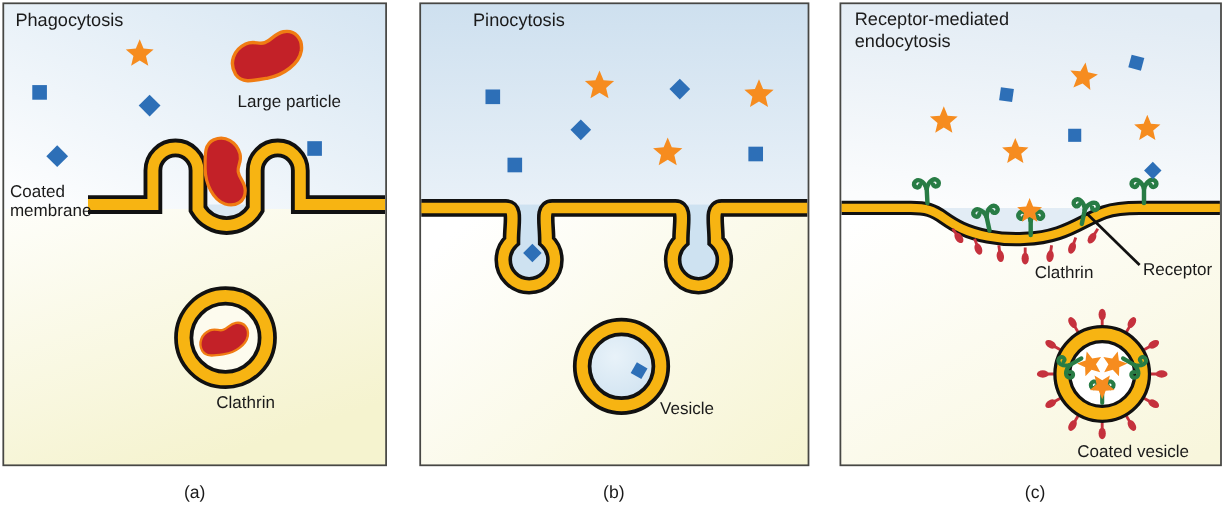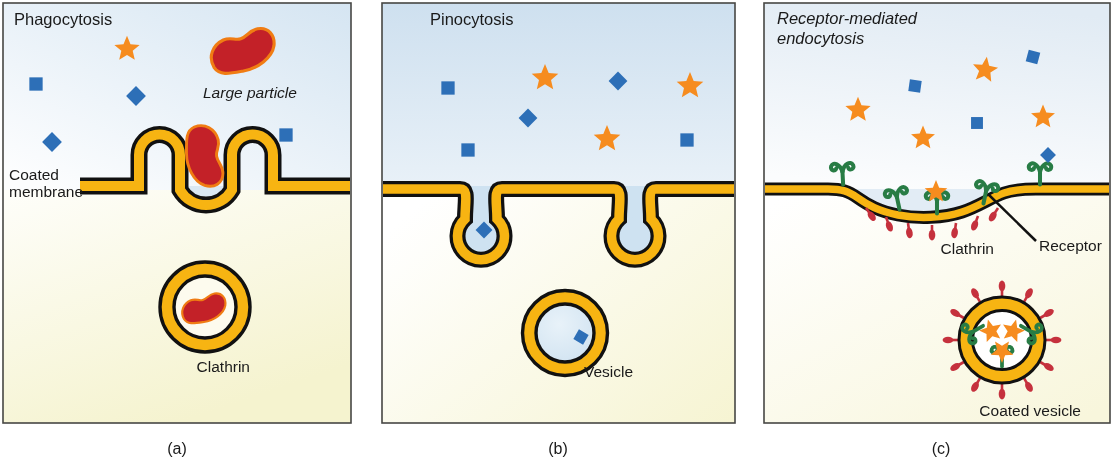--- a/index.html
+++ b/index.html
@@ -204,28 +204,28 @@
         <use href="#star" transform="translate(991,331) rotate(-15) scale(0.85)" fill="#F68C1F"></use>
         <use href="#star" transform="translate(1013,331) rotate(15) scale(0.85)" fill="#F68C1F"></use>
         <use href="#star" transform="translate(1002,351) rotate(180) scale(0.85)" fill="#F68C1F"></use>
       </g>
 
       <rect x="764" y="3" width="346" height="420" fill="none" stroke="#474744" stroke-width="1.6"></rect>
     </g>
   </svg>
 
   <div class="lbl title" style="left:14px;top:9px;">Phagocytosis</div>
-  <div class="lbl" style="left:203px;top:84px;font-style:italic;">Large particle</div>
+  <div class="lbl" style="left:216px;top:84px;">Large particle</div>
   <div class="lbl" style="left:9px;top:166px;width:88px;">Coated membrane</div>
   <div class="lbl ctr" style="left:160px;top:358px;width:90px;">Clathrin</div>
   <div class="lbl cap" style="left:137px;top:440px;width:80px;">(a)</div>
 
   <div class="lbl title" style="left:396px;top:9px;margin-left:34px;">Pinocytosis</div>
-  <div class="lbl" style="left:584px;top:363px;text-align:center;">Vesicle</div>
+  <div class="lbl" style="left:600px;top:363px;text-align:center;">Vesicle</div>
   <div class="lbl cap" style="left:518px;top:440px;width:80px;">(b)</div>
 
-  <div class="lbl title" style="left:777px;top:8px;width:190px;font-style:italic;">Receptor-mediated endocytosis</div>
+  <div class="lbl title" style="left:777px;top:8px;width:190px;">Receptor-mediated endocytosis</div>
   <div class="lbl ctr" style="left:894px;top:240px;width:100px;">Clathrin</div>
   <div class="lbl" style="left:1039px;top:237px;text-align:right;">Receptor</div>
   <div class="lbl ctr" style="left:941px;top:402px;width:140px;">Coated vesicle</div>
   <div class="lbl cap" style="left:901px;top:440px;width:80px;">(c)</div>
 
 </div>
 
 </body></html>

